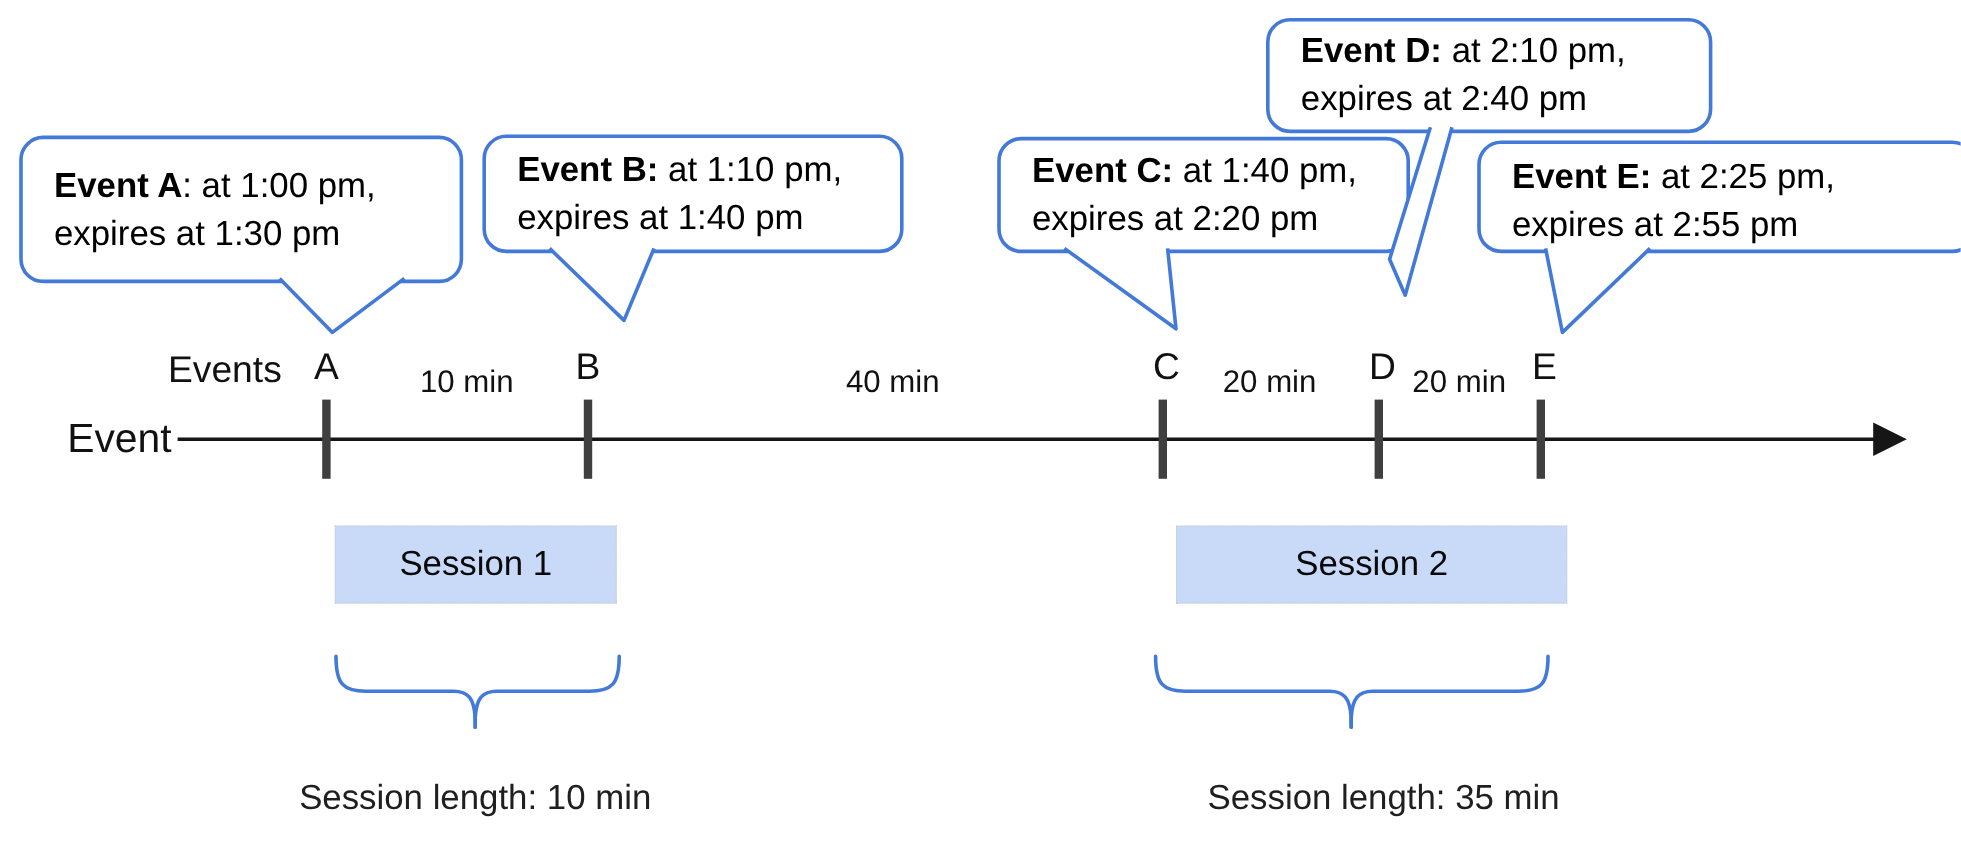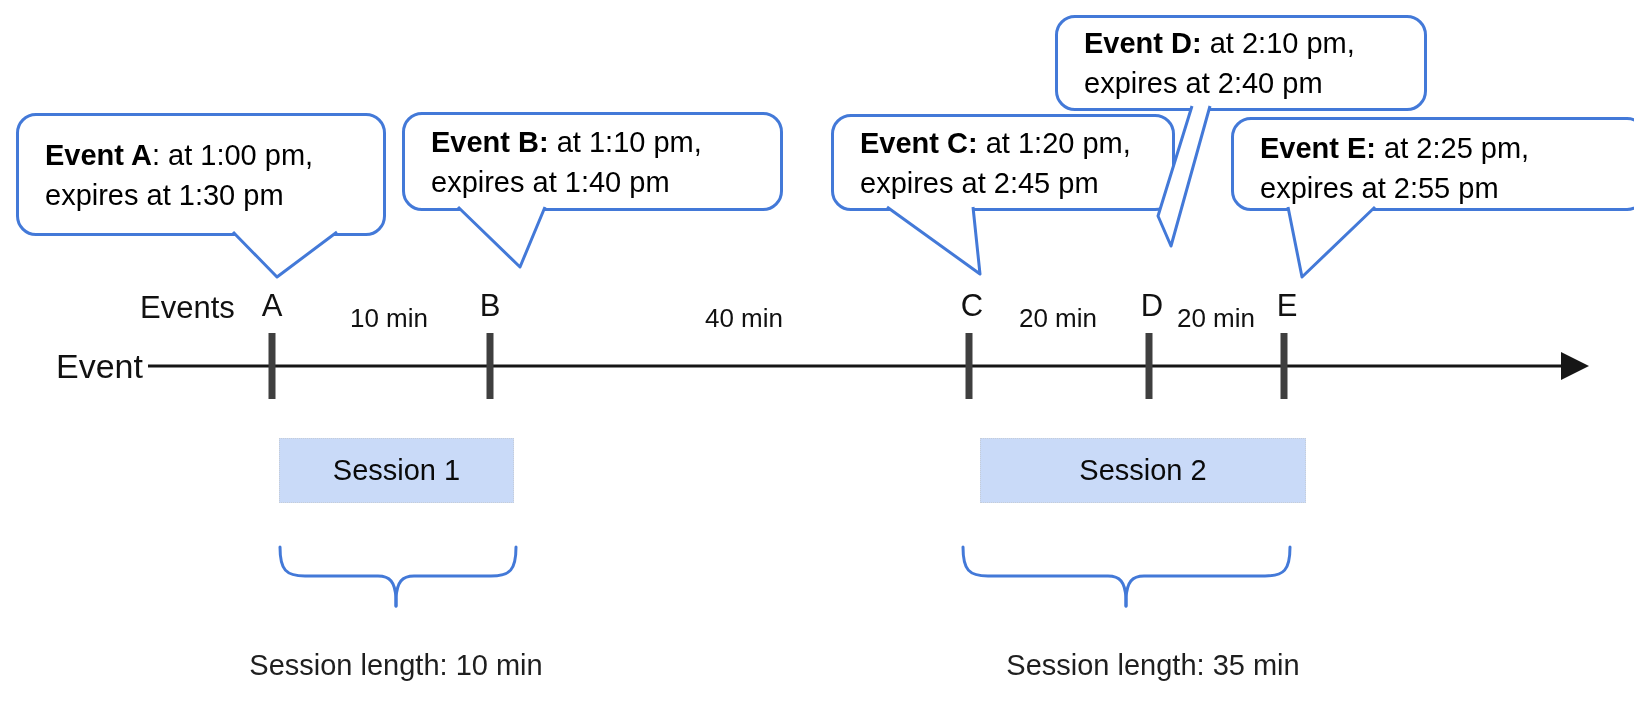--- a/index.html
+++ b/index.html
@@ -17,21 +17,21 @@
     border:3px solid #4379d8;
     border-radius:20px;
     box-sizing:border-box;
     display:flex;flex-direction:column;justify-content:center;
     padding-left:26px;padding-right:0;
     font-size:29px;line-height:40px;
     z-index:2;
   }
   .bubble b{font-weight:bold;}
   #bubble-a{left:16px;top:113px;width:370px;height:123px;}
-  #bubble-b{left:402px;top:112px;width:381px;height:99px;}
+  #bubble-b{left:402px;top:112px;width:351px;height:99px;}
   #bubble-c{left:831px;top:114px;width:344px;height:97px;}
   #bubble-d{left:1055px;top:15px;width:372px;height:96px;}
   #bubble-e{left:1231px;top:117px;width:416px;height:94px;justify-content:flex-end;}
 
   .axis-label{position:absolute;z-index:1;color:#111;}
   #user-label{left:56px;top:347px;font-size:34px;}
   #events-label{left:140px;top:290px;font-size:31px;}
 
   .tick-letter{
     position:absolute;top:288px;width:80px;text-align:center;
@@ -72,22 +72,22 @@
 
   <div class="bubble" id="bubble-a">
     <div><b>Event A</b><span>: at 1:00 pm,</span></div>
     <div>expires at 1:30 pm</div>
   </div>
   <div class="bubble" id="bubble-b">
     <div><b>Event B:</b><span> at 1:10 pm,</span></div>
     <div>expires at 1:40 pm</div>
   </div>
   <div class="bubble" id="bubble-c">
-    <div><b>Event C:</b><span> at 1:20 pm,</span></div>
-    <div>expires at 2:45 pm</div>
+    <div><b>Event C:</b><span> at 1:40 pm,</span></div>
+    <div>expires at 2:20 pm</div>
   </div>
   <div class="bubble" id="bubble-d">
     <div><b>Event D:</b><span> at 2:10 pm,</span></div>
     <div>expires at 2:40 pm</div>
   </div>
   <div class="bubble" id="bubble-e">
     <div><b>Event E:</b><span> at 2:25 pm,</span></div>
     <div>expires at 2:55 pm</div>
   </div>
 

